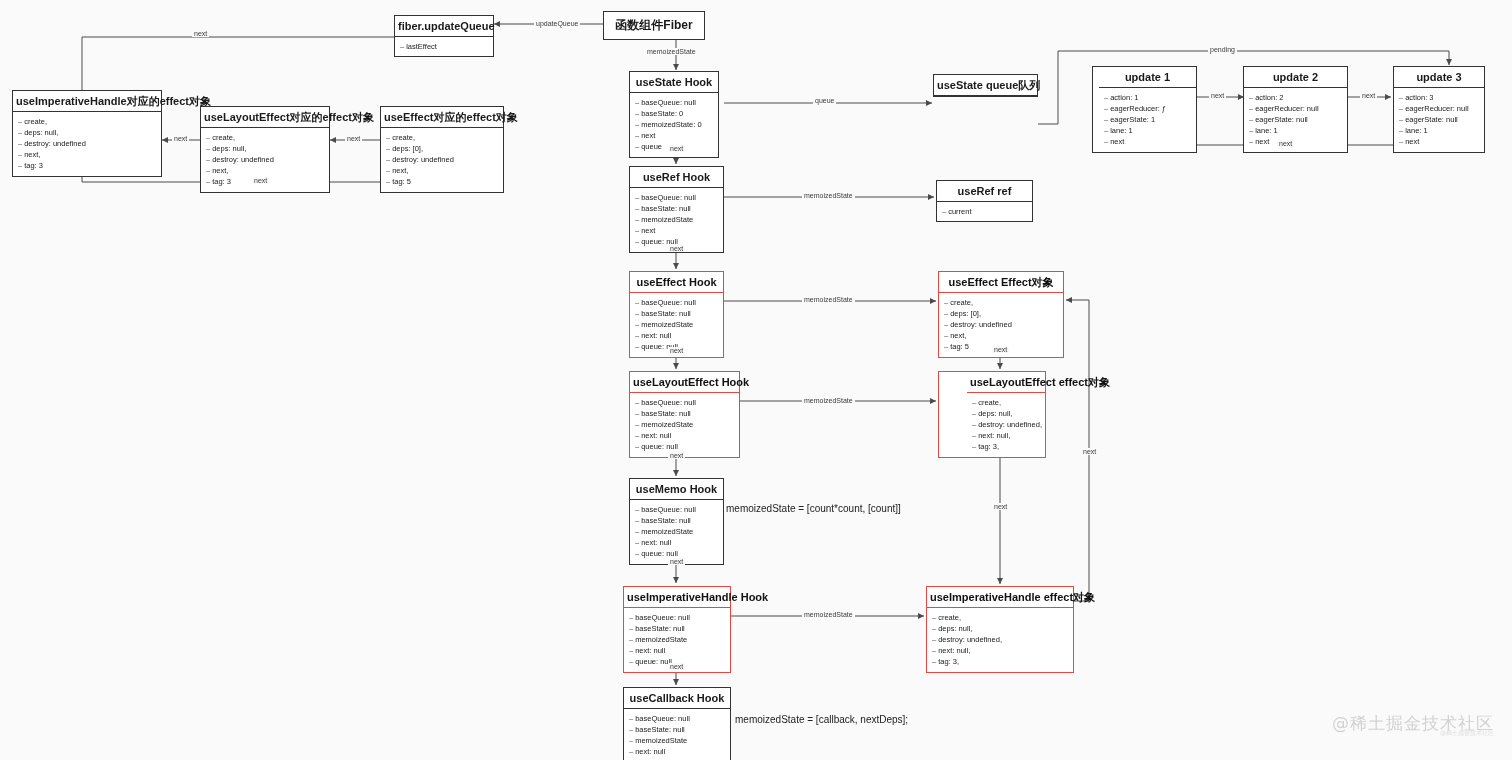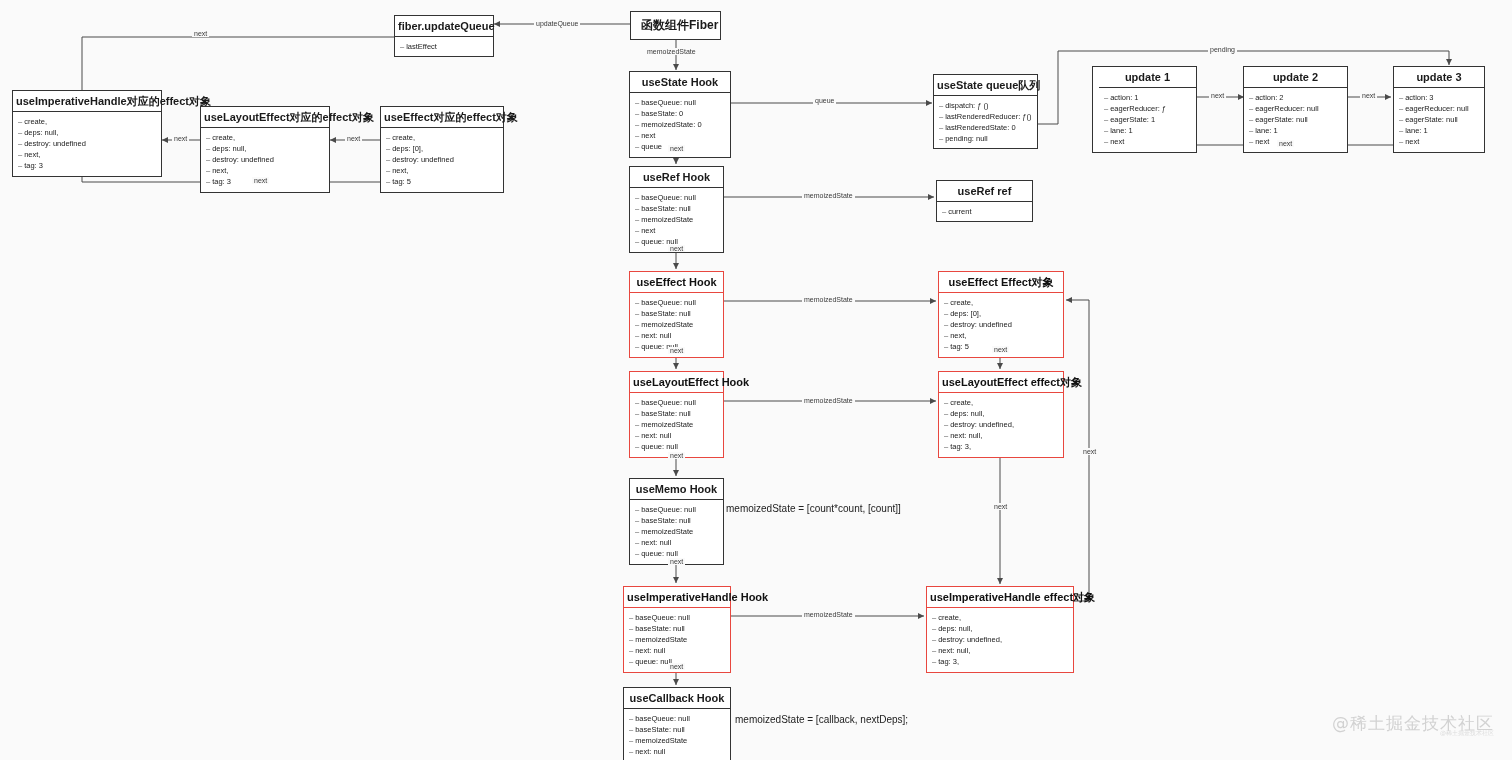--- a/index.html
+++ b/index.html
@@ -147,21 +147,21 @@
 
       <path d="M730,616 L924,616" marker-end="url(#arrow)"></path>
 
       <path d="M676,650 L676,685" marker-end="url(#arrow)"></path>
 
       <path d="M1074,601 L1089,601 L1089,300 L1066,300" marker-end="url(#arrow)"></path>
 
     </g>
   </svg>
 
-  <div class="node fiber big" style="left:630px;top:11px;width:91px;">
+  <div class="node fiber big" style="left:603px;top:11px;width:102px;">
     <div class="ntitle">函数组件Fiber</div>
   </div>
 
   <div class="node" style="left:394px;top:15px;width:100px;">
     <div class="ntitle">fiber.updateQueue</div>
     <div class="nbody">
       <div class="nrow"><span class="dash">–</span><span>lastEffect</span></div>
     </div>
   </div>
 
@@ -191,39 +191,33 @@
     <div class="ntitle">useEffect对应的effect对象</div>
     <div class="nbody">
       <div class="nrow"><span class="dash">–</span><span>create,</span></div>
       <div class="nrow"><span class="dash">–</span><span>deps: [0],</span></div>
       <div class="nrow"><span class="dash">–</span><span>destroy: undefined</span></div>
       <div class="nrow"><span class="dash">–</span><span>next,</span></div>
       <div class="nrow"><span class="dash">–</span><span>tag: 5</span></div>
     </div>
   </div>
 
-  <div class="node" style="left:629px;top:71px;width:102px;">
+  <div class="node" style="left:629px;top:71px;width:90px;">
     <div class="ntitle">useState Hook</div>
     <div class="nbody">
       <div class="nrow"><span class="dash">–</span><span>baseQueue: null</span></div>
       <div class="nrow"><span class="dash">–</span><span>baseState: 0</span></div>
       <div class="nrow"><span class="dash">–</span><span>memoizedState: 0</span></div>
       <div class="nrow"><span class="dash">–</span><span>next</span></div>
       <div class="nrow"><span class="dash">–</span><span>queue</span></div>
     </div>
   </div>
 
   <div class="node" style="left:933px;top:74px;width:105px;">
     <div class="ntitle">useState queue队列</div>
-    <div class="nbody">
-      <div class="nrow"><span class="dash">–</span><span>dispatch: ƒ ()</span></div>
-      <div class="nrow"><span class="dash">–</span><span>lastRenderedReducer: ƒ()</span></div>
-      <div class="nrow"><span class="dash">–</span><span>lastRenderedState: 0</span></div>
-      <div class="nrow"><span class="dash">–</span><span>pending: null</span></div>
-    </div>
   </div>
 
   <div class="node" style="left:1092px;top:66px;width:105px;padding-left:6px;">
     <div class="ntitle">update 1</div>
     <div class="nbody">
       <div class="nrow"><span class="dash">–</span><span>action: 1</span></div>
       <div class="nrow"><span class="dash">–</span><span>eagerReducer: ƒ</span></div>
       <div class="nrow"><span class="dash">–</span><span>eagerState: 1</span></div>
       <div class="nrow"><span class="dash">–</span><span>lane: 1</span></div>
       <div class="nrow"><span class="dash">–</span><span>next</span></div>
@@ -285,32 +279,32 @@
     <div class="ntitle">useEffect Effect对象</div>
     <div class="nbody">
       <div class="nrow"><span class="dash">–</span><span>create,</span></div>
       <div class="nrow"><span class="dash">–</span><span>deps: [0],</span></div>
       <div class="nrow"><span class="dash">–</span><span>destroy: undefined</span></div>
       <div class="nrow"><span class="dash">–</span><span>next,</span></div>
       <div class="nrow"><span class="dash">–</span><span>tag: 5</span></div>
     </div>
   </div>
 
-  <div class="node red" style="left:629px;top:371px;width:95px;">
+  <div class="node red" style="left:629px;top:371px;width:111px;">
     <div class="ntitle">useLayoutEffect Hook</div>
     <div class="nbody">
       <div class="nrow"><span class="dash">–</span><span>baseQueue: null</span></div>
       <div class="nrow"><span class="dash">–</span><span>baseState: null</span></div>
       <div class="nrow"><span class="dash">–</span><span>memoizedState</span></div>
       <div class="nrow"><span class="dash">–</span><span>next: null</span></div>
       <div class="nrow"><span class="dash">–</span><span>queue: null</span></div>
     </div>
   </div>
 
-  <div class="node red" style="left:938px;top:371px;width:126px;">
+  <div class="node red" style="left:938px;top:371px;width:108px;padding-left:28px;">
     <div class="ntitle">useLayoutEffect effect对象</div>
     <div class="nbody">
       <div class="nrow"><span class="dash">–</span><span>create,</span></div>
       <div class="nrow"><span class="dash">–</span><span>deps: null,</span></div>
       <div class="nrow"><span class="dash">–</span><span>destroy: undefined,</span></div>
       <div class="nrow"><span class="dash">–</span><span>next: null,</span></div>
       <div class="nrow"><span class="dash">–</span><span>tag: 3,</span></div>
     </div>
   </div>
 

